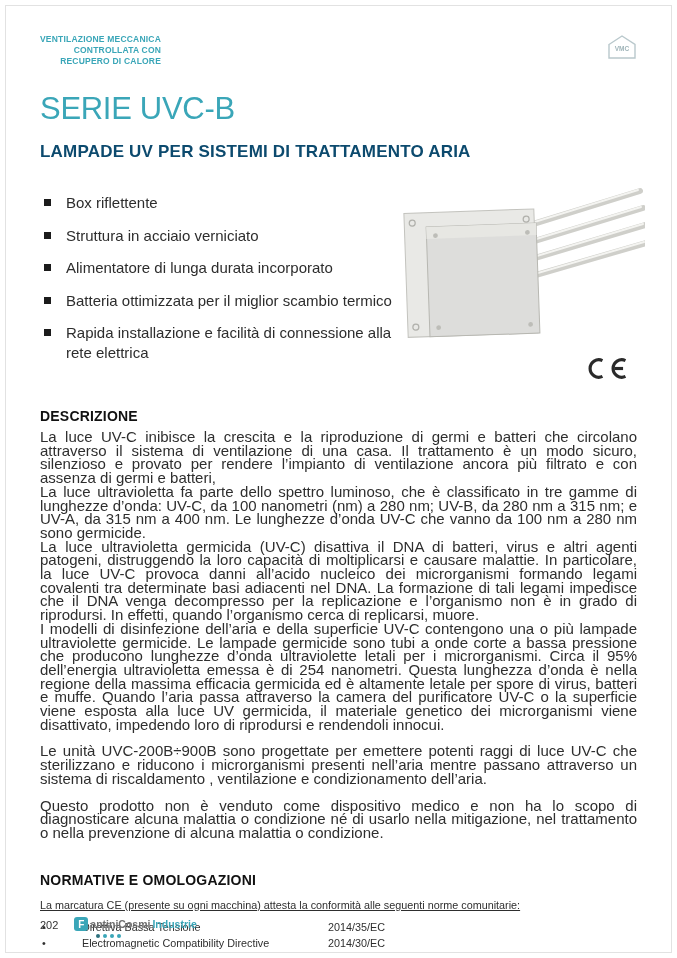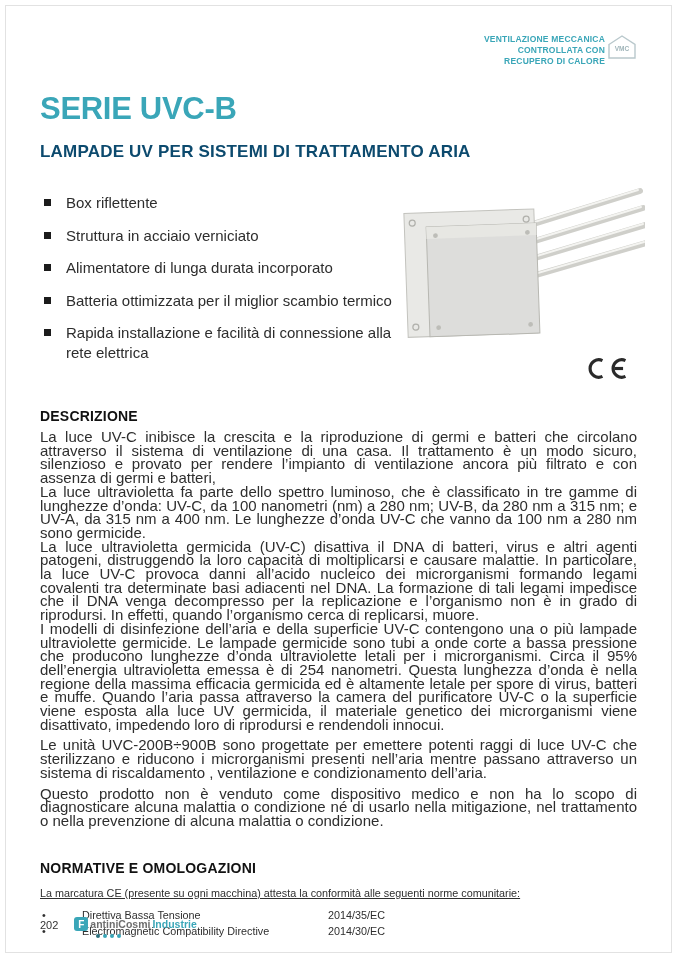--- a/index.html
+++ b/index.html
@@ -3,44 +3,44 @@
 <meta charset="utf-8">
 <style>
   :root { --accent:#3aa6b8; }
   * { box-sizing:border-box; }
   body { margin:0; background:#e9e9e9; font-family:"Liberation Sans", sans-serif; }
   .page { position:relative; width:677px; height:958px; margin:0 auto; background:#fff;
           padding:34px 40px 0 40px; overflow:hidden; }
   .frame { position:absolute; inset:5px; border:1px solid #e2e2e2; pointer-events:none; }
 
   
-  .header { display:flex; justify-content:flex-end; align-items:flex-start; gap:2px; }
+  .header { display:flex; justify-content:space-between; align-items:flex-start; gap:10px; }
   .tagline { text-align:right; color:var(--accent); font-size:8.5px; font-weight:bold;
              line-height:11px; letter-spacing:.2px; }
   .vmc-badge { width:30px; height:26px; }
 
   
-  .title { margin:24px 0 0 0; font-size:31px; font-weight:bold; color:var(--accent); letter-spacing:-.3px; }
+  .title { margin:24px 0 0 0; font-size:31px; font-weight:normal; color:var(--accent); letter-spacing:-.3px; }
   .subtitle { margin:15px 0 0 0; font-size:17px; font-weight:bold; color:#0c4a6e; letter-spacing:.2px; }
 
   
   .intro-row { display:flex; margin-top:27px; }
   .features { width:372px; list-style:none; margin:4px 0 0 0; padding:0 0 0 4px; }
   .features li { position:relative; padding-left:22px; font-size:15px; color:#2d2d2d;
                  line-height:1.3; margin-bottom:13px; }
   .features li::before { content:""; position:absolute; left:0; top:6px; width:7px; height:7px; background:#1b1b1b; }
   .product-visual { flex:1; position:relative; min-height:195px; }
   .product-visual svg.product { position:absolute; top:-6px; right:-8px; }
   .ce-small { position:absolute; right:6px; bottom:0; }
 
   
   .section-heading { margin:0 0 6px 0; font-size:14px; font-weight:bold; color:#111; letter-spacing:.2px; }
   .description { margin-top:24px; }
   .description p { margin:0; font-size:15px; line-height:13.7px; text-align:justify; color:#2e2e2e; }
-  .description p.gap { margin-top:7px; }
+  .description p.gap { margin-top:13px; }
 
   
   .normative { margin-top:32px; }
   .norm-intro { margin:11px 0 8px 0; font-size:10.8px; color:#2e2e2e;text-decoration:underline; }
   .norm-row { display:flex; font-size:10.8px; color:#2e2e2e; line-height:16px; }
   .norm-bullet { width:42px; padding-left:2px; }
   .norm-label { width:246px; }
   .norm-code { flex:1; }
 
   

